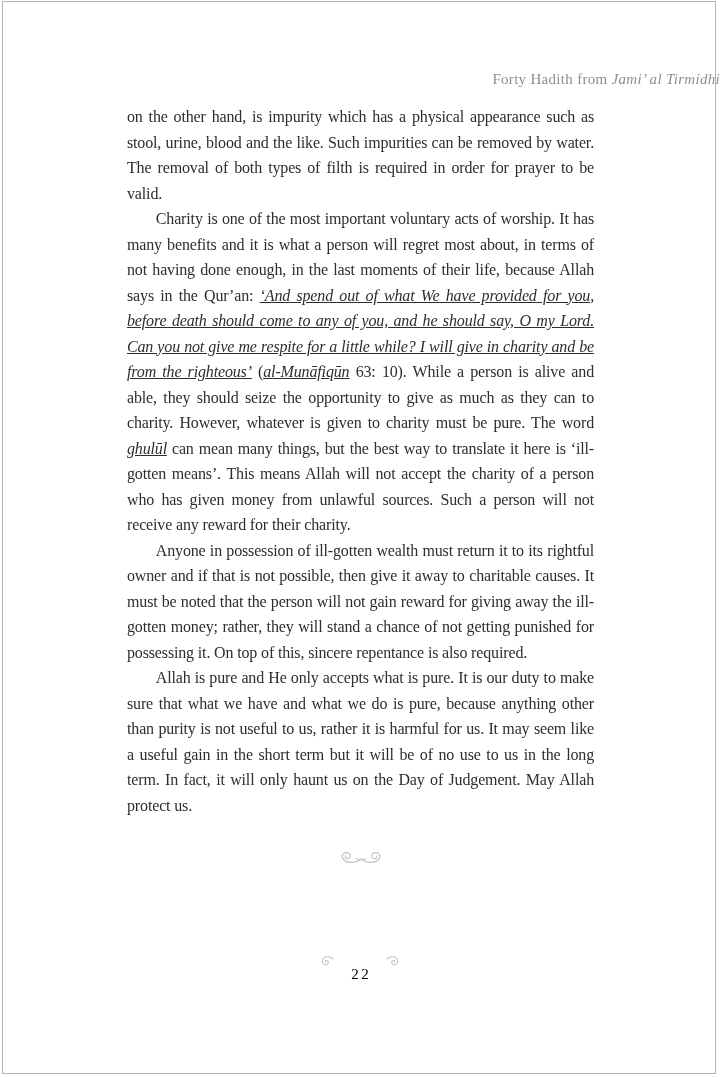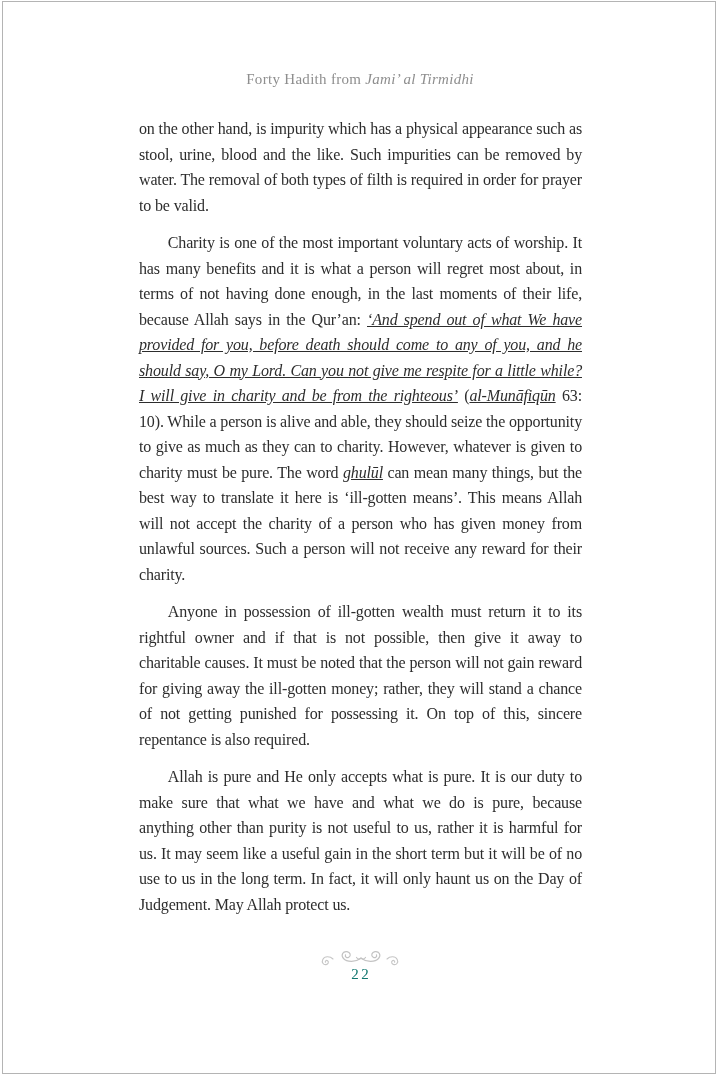--- a/index.html
+++ b/index.html
@@ -7,40 +7,40 @@
     width:720px;height:1077px;position:relative;background:#ffffff;
     font-family:"Liberation Serif","DejaVu Serif",serif;
     overflow:hidden;
   }
   .page-edge{
     position:absolute;left:2px;top:1px;right:4px;bottom:3px;
     border:1px solid #b4b4b4;pointer-events:none;
   }
   .running-head{
     position:absolute;top:71px;left:0;width:100%;
-    text-align:center;font-size:15px;color:#8e8e8e;letter-spacing:0.3px;
+    text-align:right;font-size:15px;color:#8e8e8e;letter-spacing:0.3px;
   }
   .running-head em{font-style:italic;}
   .text-block{
     position:absolute;top:104px;left:127px;width:467px;
     font-size:16px;line-height:25.5px;color:#2d2d2d;
     text-align:justify;letter-spacing:-0.15px;
   }
-  .text-block p{margin:12px;padding:0;}
+  .text-block p{margin:0;padding:0;}
   .text-block p.indent{text-indent:1.8em;}
   .text-block em{font-style:italic;text-decoration:underline;}
   .divider{
     text-align:center;margin-top:26px;
   }
   .page-footer{
     position:absolute;top:951px;left:0;width:100%;height:20px;
     display:flex;align-items:center;justify-content:center;gap:15px;
   }
   .pagenum{
-    font-size:15px;color:#0f766e;letter-spacing:2.5px;padding-left:2.5px;margin-top:27px;
+    font-size:15px;color:#000000;letter-spacing:2.5px;padding-left:2.5px;margin-top:27px;
   }
   .orn{display:inline-block;vertical-align:middle;}
 </style>
 </head>
 <body>
 
 <div class="page">
   <div class="page-edge"></div>
 
   <div class="running-head"><span>Forty Hadith from </span><em>Jami’ al Tirmidhi</em></div>

